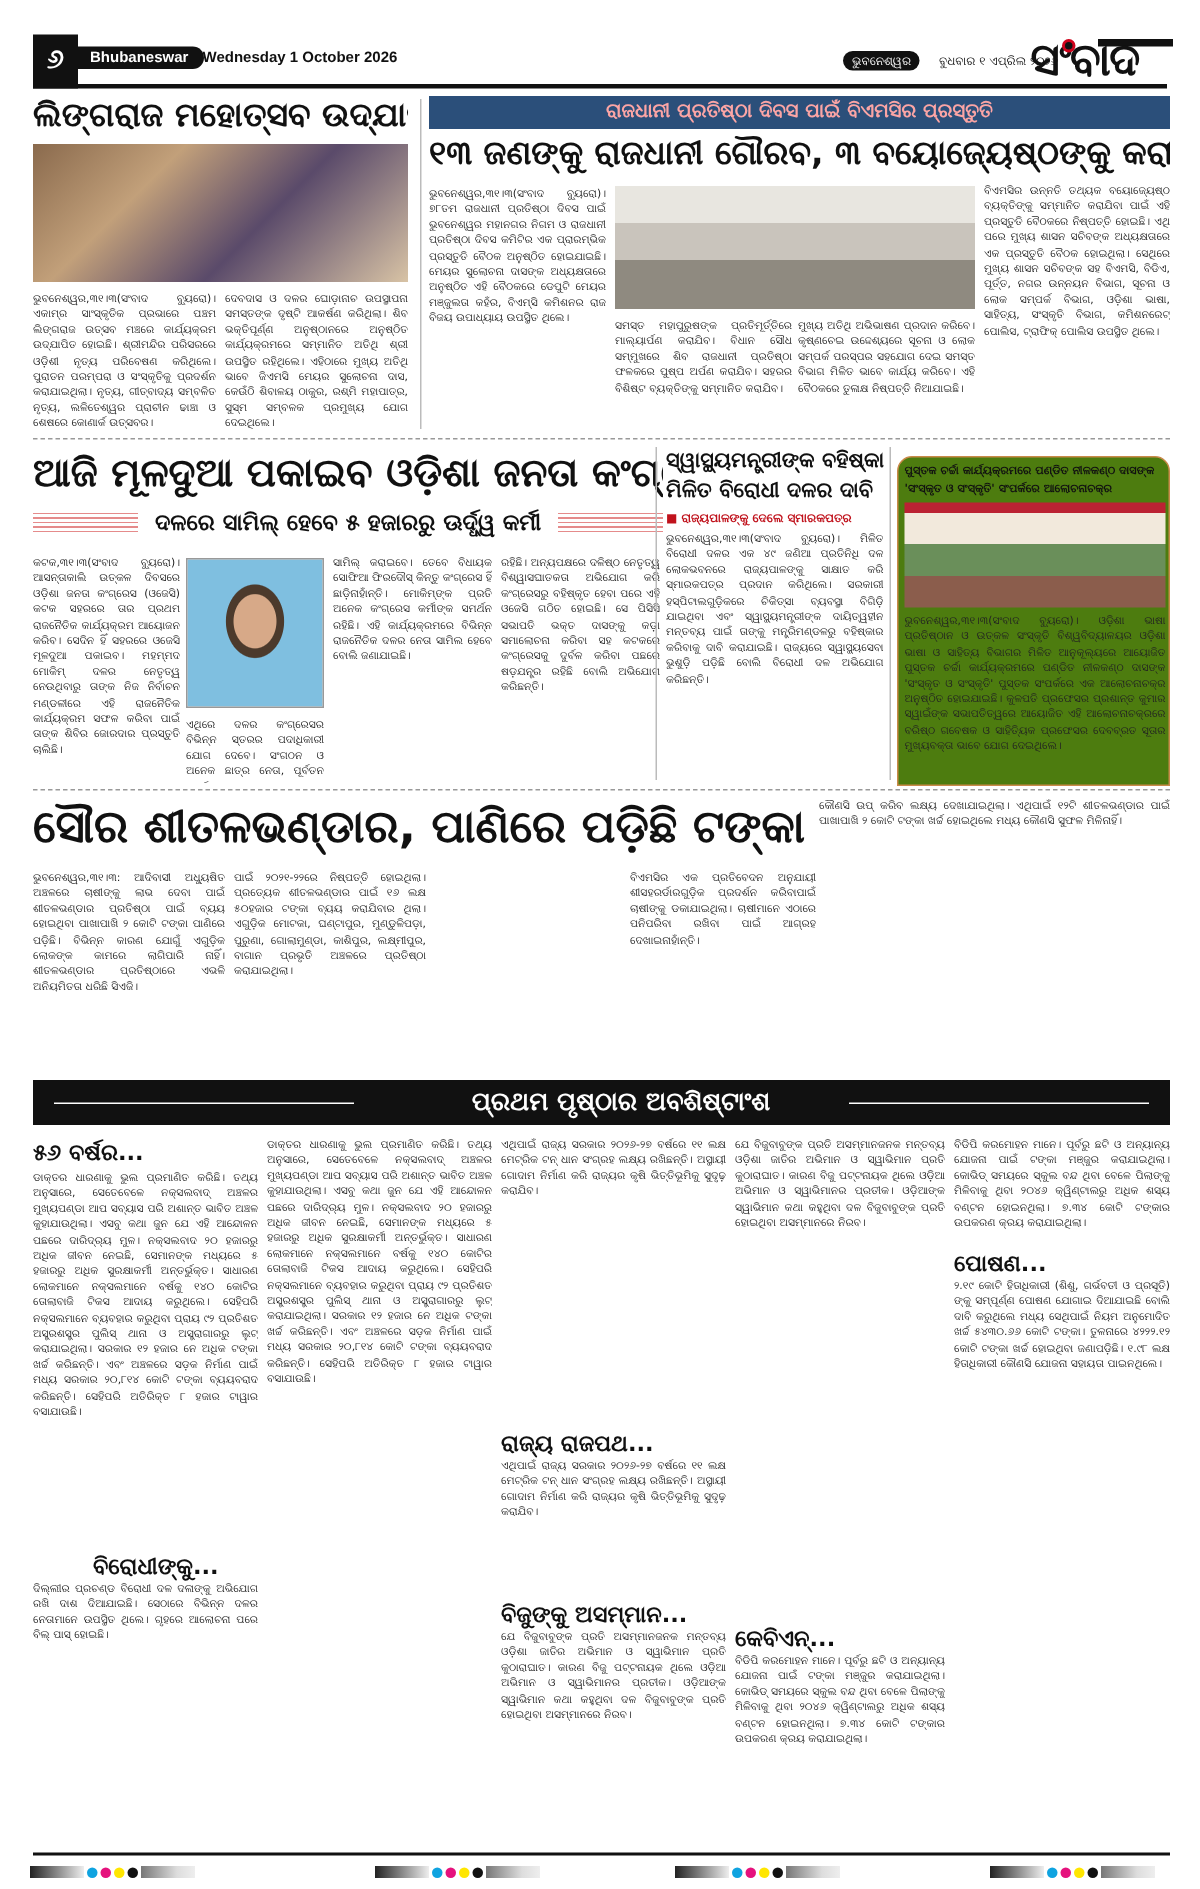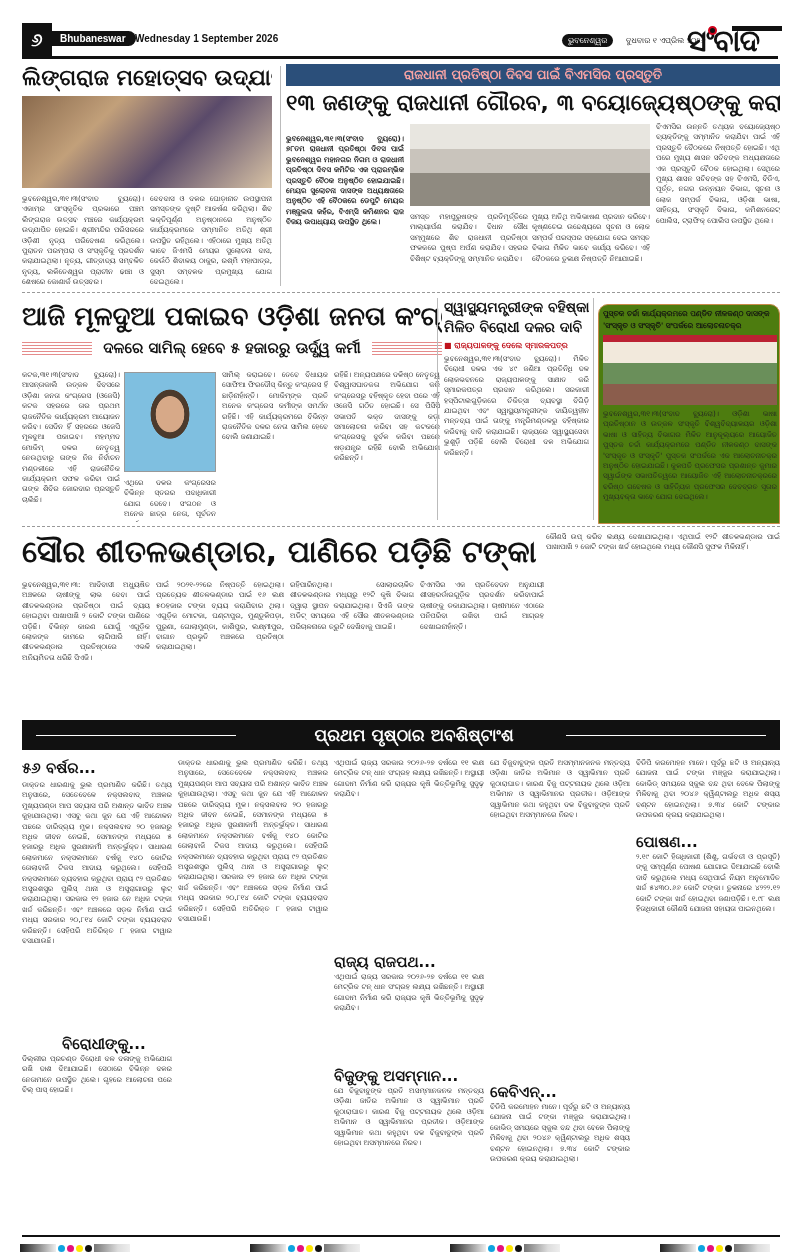--- a/index.html
+++ b/index.html
@@ -36,40 +36,40 @@
   .reg-bar .g { width: 36px; height: 8px; background: linear-gradient(90deg,#222,#555,#888,#bbb,#eee); }
   .reg-bar .g2 { width: 36px; height: 8px; background: linear-gradient(90deg,#777,#aaa,#ddd,#eee); }
   .reg-bar .d { width: 7px; height: 7px; border-radius: 50%; }
 </style>
 </head>
 <body>
 
 <div class="abs masthead">
   <div class="abs page-no">୬</div>
   <div class="abs city-pill">Bhubaneswar</div>
-  <div class="abs date-en">Wednesday 1 September 2026</div>
+  <div class="abs date-en">Wednesday 1 October 2026</div>
   <div class="abs city-pill-or">ଭୁବନେଶ୍ୱର</div>
   <div class="abs date-or">ବୁଧବାର ୧ ଏପ୍ରିଲ ୨୦୨୬</div>
   <div class="abs logo-tag"></div>
   <div class="abs logo">ସଂବାଦ</div>
   <div class="abs logo-dot"></div>
 </div>
 
 <div class="abs" style="left:22px;top:64px;width:250px;height:226px;">
   <div class="abs hl" style="left:0;top:0;width:250px;font-size:22px;line-height:28px;">ଲିଙ୍ଗରାଜ ମହୋତ୍ସବ ଉଦ୍‌ଯାପିତ</div>
   <div class="abs photo" style="left:0;top:32px;width:250px;height:92px;"></div>
   <div class="abs body-col" style="left:0;top:130px;width:122px;height:95px;">ଭୁବନେଶ୍ୱର,୩୧।୩(ସଂବାଦ ବ୍ୟୁରୋ)। ଏକାମ୍ର ସାଂସ୍କୃତିକ ପ୍ରଭାରେ ପଞ୍ଚମ ଲିଙ୍ଗରାଜ ଉତ୍ସବ ମଞ୍ଚରେ କାର୍ଯ୍ୟକ୍ରମ ଉଦ୍‌ଯାପିତ ହୋଇଛି। ଶ୍ରୀମନ୍ଦିର ପରିସରରେ ଓଡ଼ିଶୀ ନୃତ୍ୟ ପରିବେଷଣ କରିଥିଲେ। ପୁରାତନ ପରମ୍ପରା ଓ ସଂସ୍କୃତିକୁ ପ୍ରଦର୍ଶନ କରାଯାଇଥିଲା। ନୃତ୍ୟ, ଗୀତ୍‌ବାଦ୍ୟ ସମ୍ବଳିତ ନୃତ୍ୟ, ଲଳିତେଶ୍ୱର ପ୍ରାଚୀନ ଢାଞ୍ଚା ଓ ଶେଷରେ କୋଣାର୍କ ଉତ୍ସବର।</div>
   <div class="abs body-col" style="left:128px;top:130px;width:122px;height:95px;">ଦେବଦାସ ଓ ଦଳର ଘୋଡ଼ାନାଚ ଉପସ୍ଥାପନା ସମସ୍ତଙ୍କ ଦୃଷ୍ଟି ଆକର୍ଷଣ କରିଥିଲା। ଶିବ ଭକ୍ତିପୂର୍ଣ୍ଣ ଅନୁଷ୍ଠାନରେ ଅନୁଷ୍ଠିତ କାର୍ଯ୍ୟକ୍ରମରେ ସମ୍ମାନିତ ଅତିଥି ଶ୍ରୀ ଉପସ୍ଥିତ ରହିଥିଲେ। ଏହିଠାରେ ମୁଖ୍ୟ ଅତିଥି ଭାବେ ଜିଏମସି ମେୟର ସୁଲୋଚନା ଦାସ, କେଉଁଠି ଶିବାଳୟ ଠାକୁର, ରଶ୍ମି ମହାପାତ୍ର, ସୁସ୍ମ ସମ୍ବଳକ ପ୍ରମୁଖ୍ୟ ଯୋଗ ଦେଇଥିଲେ।</div>
 </div>
 <div class="abs vrule" style="left:280px;top:66px;height:220px;"></div>
 
 <div class="abs" style="left:286px;top:64px;width:494px;height:226px;">
   <div class="abs blue-bar" style="left:0;top:0;width:494px;height:22px;font-size:13px;line-height:22px;">ରାଜଧାନୀ ପ୍ରତିଷ୍ଠା ଦିବସ ପାଇଁ ବିଏମସିର ପ୍ରସ୍ତୁତି</div>
   <div class="abs hl" style="left:0;top:24px;width:494px;font-size:22px;line-height:30px;">୧୩ ଜଣଙ୍କୁ ରାଜଧାନୀ ଗୌରବ, ୩ ବୟୋଜ୍ୟେଷ୍ଠଙ୍କୁ କରାଯିବ ସମ୍ବର୍ଦ୍ଧିତ</div>
-  <div class="abs body-col" style="left:0;top:70px;width:118px;height:166px;font-weight:bold;">ଭୁବନେଶ୍ୱର,୩୧।୩(ସଂବାଦ ବ୍ୟୁରୋ)। ୭୮ତମ ରାଜଧାନୀ ପ୍ରତିଷ୍ଠା ଦିବସ ପାଇଁ ଭୁବନେଶ୍ୱର ମହାନଗର ନିଗମ ଓ ରାଜଧାନୀ ପ୍ରତିଷ୍ଠା ଦିବସ କମିଟିର ଏକ ପ୍ରାରମ୍ଭିକ ପ୍ରସ୍ତୁତି ବୈଠକ ଅନୁଷ୍ଠିତ ହୋଇଯାଇଛି। ମେୟର ସୁଲୋଚନା ଦାସଙ୍କ ଅଧ୍ୟକ୍ଷତାରେ ଅନୁଷ୍ଠିତ ଏହି ବୈଠକରେ ଡେପୁଟି ମେୟର ମଞ୍ଜୁଲତା କହଁର, ବିଏମ୍‌ସି କମିଶନର ରାଜ ବିଜୟ ଉପାଧ୍ୟାୟ ଉପସ୍ଥିତ ଥିଲେ।</div>
+  <div class="abs body-col" style="left:0;top:60px;width:118px;height:166px;">ଭୁବନେଶ୍ୱର,୩୧।୩(ସଂବାଦ ବ୍ୟୁରୋ)। ୭୮ତମ ରାଜଧାନୀ ପ୍ରତିଷ୍ଠା ଦିବସ ପାଇଁ ଭୁବନେଶ୍ୱର ମହାନଗର ନିଗମ ଓ ରାଜଧାନୀ ପ୍ରତିଷ୍ଠା ଦିବସ କମିଟିର ଏକ ପ୍ରାରମ୍ଭିକ ପ୍ରସ୍ତୁତି ବୈଠକ ଅନୁଷ୍ଠିତ ହୋଇଯାଇଛି। ମେୟର ସୁଲୋଚନା ଦାସଙ୍କ ଅଧ୍ୟକ୍ଷତାରେ ଅନୁଷ୍ଠିତ ଏହି ବୈଠକରେ ଡେପୁଟି ମେୟର ମଞ୍ଜୁଲତା କହଁର, ବିଏମ୍‌ସି କମିଶନର ରାଜ ବିଜୟ ଉପାଧ୍ୟାୟ ଉପସ୍ଥିତ ଥିଲେ।</div>
   <div class="abs photo meeting" style="left:124px;top:60px;width:240px;height:82px;"></div>
   <div class="abs body-col" style="left:246px;top:148px;width:118px;height:76px;">ମୁଖ୍ୟ ଅତିଥି ଅଭିଭାଷଣ ପ୍ରଦାନ କରିବେ। କୃଷ୍ଣଚେଇ ଉଦ୍ଦେଶ୍ୟରେ ସୂଚନା ଓ ଲୋକ ସମ୍ପର୍କ ପରସ୍ପର ସହଯୋଗ ଦେଇ ସମସ୍ତ ବିଭାଗ ମିଳିତ ଭାବେ କାର୍ଯ୍ୟ କରିବେ। ଏହି ବୈଠକରେ ତୁଳାକ୍ଷ ନିଷ୍ପତ୍ତି ନିଆଯାଇଛି।</div>
   <div class="abs body-col" style="left:124px;top:148px;width:118px;height:76px;">ସମସ୍ତ ମହାପୁରୁଷଙ୍କ ପ୍ରତିମୂର୍ତ୍ତିରେ ମାଲ୍ୟାର୍ପଣ କରାଯିବ। ବିଧାନ ସୌଧ ସମ୍ମୁଖରେ ଶିବ ରାଜଧାନୀ ପ୍ରତିଷ୍ଠା ଫଳକରେ ପୁଷ୍ପ ଅର୍ପଣ କରାଯିବ। ସହରର ବିଶିଷ୍ଟ ବ୍ୟକ୍ତିଙ୍କୁ ସମ୍ମାନିତ କରାଯିବ।</div>
   <div class="abs body-col" style="left:370px;top:58px;width:124px;height:166px;">ବିଏମସିର ଉନ୍ନତି ତଥ୍ୟକ ବୟୋଜ୍ୟେଷ୍ଠ ବ୍ୟକ୍ତିଙ୍କୁ ସମ୍ମାନିତ କରାଯିବା ପାଇଁ ଏହି ପ୍ରସ୍ତୁତି ବୈଠକରେ ନିଷ୍ପତ୍ତି ହୋଇଛି। ଏଥି ପରେ ମୁଖ୍ୟ ଶାସନ ସଚିବଙ୍କ ଅଧ୍ୟକ୍ଷତାରେ ଏକ ପ୍ରସ୍ତୁତି ବୈଠକ ହୋଇଥିଲା। ସେଥିରେ ମୁଖ୍ୟ ଶାସନ ସଚିବଙ୍କ ସହ ବିଏମସି, ବିଡିଏ, ପୂର୍ତ୍ତ, ନଗର ଉନ୍ନୟନ ବିଭାଗ, ସୂଚନା ଓ ଲୋକ ସମ୍ପର୍କ ବିଭାଗ, ଓଡ଼ିଶା ଭାଷା, ସାହିତ୍ୟ, ସଂସ୍କୃତି ବିଭାଗ, କମିଶନରେଟ୍ ପୋଲିସ, ଟ୍ରାଫିକ୍ ପୋଲିସ ଉପସ୍ଥିତ ଥିଲେ।</div>
 </div>
 
 <div class="abs hr-dots" style="left:22px;top:292px;width:758px;"></div>
 
 <div class="abs" style="left:22px;top:298px;width:420px;height:226px;">
   <div class="abs hl" style="left:0;top:0;width:420px;font-size:26px;line-height:36px;">ଆଜି ମୂଳଦୁଆ ପକାଇବ ଓଡ଼ିଶା ଜନତା କଂଗ୍ରେସ</div>
@@ -99,21 +99,20 @@
   <div class="abs body-col" style="left:4px;top:104px;width:174px;height:112px;">ଭୁବନେଶ୍ୱର,୩୧।୩(ସଂବାଦ ବ୍ୟୁରୋ)। ଓଡ଼ିଶା ଭାଷା ପ୍ରତିଷ୍ଠାନ ଓ ଉତ୍କଳ ସଂସ୍କୃତି ବିଶ୍ୱବିଦ୍ୟାଳୟର ଓଡ଼ିଶା ଭାଷା ଓ ସାହିତ୍ୟ ବିଭାଗର ମିଳିତ ଆନୁକୂଲ୍ୟରେ ଆୟୋଜିତ ପୁସ୍ତକ ଚର୍ଚ୍ଚା କାର୍ଯ୍ୟକ୍ରମରେ ପଣ୍ଡିତ ନୀଳକଣ୍ଠ ଦାସଙ୍କ 'ସଂସ୍କୃତ ଓ ସଂସ୍କୃତି' ପୁସ୍ତକ ସଂପର୍କରେ ଏକ ଆଲୋଚନାଚକ୍ର ଅନୁଷ୍ଠିତ ହୋଇଯାଇଛି। କୁଳପତି ପ୍ରଫେସର ପ୍ରଶାନ୍ତ କୁମାର ସ୍ୱାଇଁଙ୍କ ସଭାପତିତ୍ୱରେ ଆୟୋଜିତ ଏହି ଆଲୋଚନାଚକ୍ରରେ ବରିଷ୍ଠ ଗବେଷକ ଓ ସାହିତ୍ୟିକ ପ୍ରଫେସର ଦେବବ୍ରତ ସୂତାର ମୁଖ୍ୟବକ୍ତା ଭାବେ ଯୋଗ ଦେଇଥିଲେ।</div>
 </div>
 
 <div class="abs hr-dots" style="left:22px;top:526px;width:758px;"></div>
 
 <div class="abs" style="left:22px;top:532px;width:758px;height:180px;">
   <div class="abs hl" style="left:0;top:0;width:520px;font-size:30px;line-height:40px;">ସୌର ଶୀତଳଭଣ୍ଡାର, ପାଣିରେ ପଡ଼ିଛି ଟଙ୍କା</div>
   <div class="abs body-col" style="left:524px;top:0;width:234px;height:42px;">କୌଣସି ଉପ୍ କରିବ ଲକ୍ଷ୍ୟ ଦେଖାଯାଇଥିଲା। ଏଥିପାଇଁ ୧୨ଟି ଶୀତଳଭଣ୍ଡାର ପାଇଁ ପାଖାପାଖି ୨ କୋଟି ଟଙ୍କା ଖର୍ଚ୍ଚ ହୋଇଥିଲେ ମଧ୍ୟ କୌଣସି ସୁଫଳ ମିଳିନାହିଁ।</div>
   <div class="abs body-col" style="left:0;top:48px;width:128px;height:130px;">ଭୁବନେଶ୍ୱର,୩୧।୩: ଆଦିବାସୀ ଅଧ୍ୟୁଷିତ ଅଞ୍ଚଳରେ ଚାଷୀଙ୍କୁ ଲାଭ ଦେବା ପାଇଁ ଶୀତଳଭଣ୍ଡାର ପ୍ରତିଷ୍ଠା ପାଇଁ ବ୍ୟୟ ହୋଇଥିବା ପାଖାପାଖି ୨ କୋଟି ଟଙ୍କା ପାଣିରେ ପଡ଼ିଛି। ବିଭିନ୍ନ କାରଣ ଯୋଗୁଁ ଏଗୁଡ଼ିକ ଲୋକଙ୍କ କାମରେ ଲାଗିପାରି ନାହିଁ। ଶୀତଳଭଣ୍ଡାର ପ୍ରତିଷ୍ଠାରେ ଏଭଳି ଅନିୟମିତତା ଧରିଛି ସିଏଜି।</div>
   <div class="abs body-col" style="left:134px;top:48px;width:128px;height:130px;">ପାଇଁ ୨୦୨୧-୨୨ରେ ନିଷ୍ପତ୍ତି ହୋଇଥିଲା। ପ୍ରତ୍ୟେକ ଶୀତଳଭଣ୍ଡାର ପାଇଁ ୧୬ ଲକ୍ଷ ୫୦ହଜାର ଟଙ୍କା ବ୍ୟୟ କରାଯିବାର ଥିଲା। ଏଗୁଡ଼ିକ ମୋଟକା, ଘଣ୍ଟାପୁର, ମୁଣ୍ଡୁଳିପଡ଼ା, ପୁରୁଣା, ଗୋଲାମୁଣ୍ଡା, କାଶିପୁର, ଲକ୍ଷ୍ମୀପୁର, ବାଗାନ ପ୍ରଭୃତି ଅଞ୍ଚଳରେ ପ୍ରତିଷ୍ଠା କରାଯାଇଥିଲା।</div>
-  <div class="abs body-col" style="left:268px;top:48px;width:124px;height:130px;">ରହିପାରିନଥିଲା। ସୋଲାରଚାଳିତ ଶୀତଳଭଣ୍ଡାର ମଧ୍ୟରୁ ୧୨ଟି କୃଷି ବିଭାଗ ଦ୍ୱାରା ସ୍ଥାପନ କରାଯାଇଥିଲା। ସିଏଜି ତାଙ୍କ ଅଡିଟ୍ ସମୟରେ ଏହି ସୌର ଶୀତଳଭଣ୍ଡାର ପରିଚାଳନାରେ ତ୍ରୁଟି ଦେଖିବାକୁ ପାଇଛି।</div>
   <div class="abs body-col" style="left:398px;top:48px;width:124px;height:130px;">ବିଏମସିର ଏକ ପ୍ରତିବେଦନ ଅନୁଯାୟୀ ଶୀସହରର୍ଡାରଗୁଡ଼ିକ ପ୍ରଦର୍ଶନ କରିବାପାଇଁ ଚାଷୀଙ୍କୁ ଡକାଯାଇଥିଲା। ଚାଷୀମାନେ ଏଠାରେ ପନିପରିବା ରଖିବା ପାଇଁ ଆଗ୍ରହ ଦେଖାଇନାହାଁନ୍ତି।</div>
 </div>
 
 <div class="abs black-band" style="left:22px;top:720px;width:758px;height:30px;">
   <div class="abs band-line" style="left:14px;top:15px;width:200px;"></div>
   <div class="abs" style="left:233px;top:0;width:318px;font-size:17px;line-height:30px;text-align:center;font-weight:bold;">ପ୍ରଥମ ପୃଷ୍ଠାର ଅବଶିଷ୍ଟାଂଶ</div>
   <div class="abs band-line" style="left:544px;top:15px;width:200px;"></div>
 </div>
 
 <div class="abs" style="left:22px;top:758px;width:150px;height:440px;">

